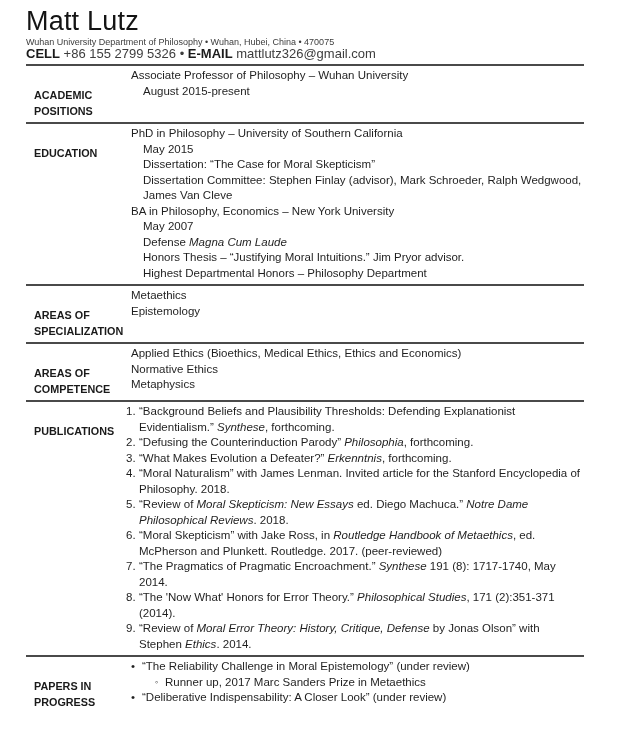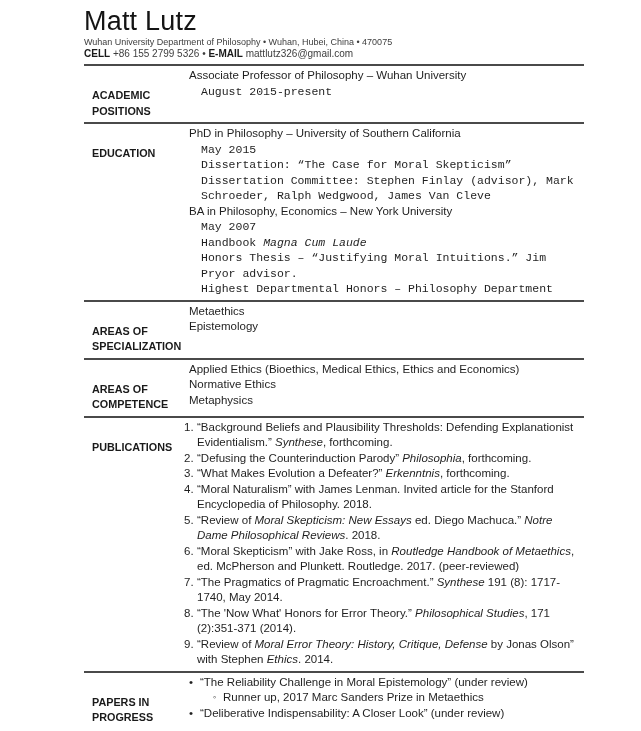--- a/index.html
+++ b/index.html
@@ -6,38 +6,38 @@
   body {
     width: 641px; height: 731px;
     background: #ffffff;
     font-family: "Liberation Sans", sans-serif;
     color: #212121;
     overflow: hidden;
   }
   .page {
     box-sizing: border-box;
     width: 641px; height: 731px;
-    padding: 6px 57px 4px 84px;
+    padding: 6px 57px 4px 26px;
   }
   
   .name {
     font-size: 27px;
     font-weight: 400;
     line-height: 30px;
     margin: 0;
     color: #141414;
     letter-spacing: 0.2px;
   }
   .affil {
     font-size: 9px;
     line-height: 12px;
     color: #3d3d3d;
   }
   .contact {
-    font-size: 10px;
+    font-size: 13px;
     line-height: 12px;
     color: #3d3d3d;
     margin-bottom: 4px;
   }
   .contact b { color: #1a1a1a; }
   
   .section-row {
     display: flex;
     border-top: 2px solid #4a4a4a;
     padding: 2px 0 3px 0;
@@ -51,21 +51,21 @@
     line-height: 15.5px;
     color: #1a1a1a;
     margin-top: 20px;
   }
   .content-col {
     flex: 1 1 auto;
     font-size: 11.5px;
     line-height: 15.5px;
     color: #1f1f1f;
   }
-  .line.indent-1 { padding-left: 12px; font-family: Liberation Mono, monospace; }
+  .line.indent-1 { padding-left: 12px; }
   .content-col i { font-style: italic; }
   
   .pub { display: flex; margin-left: -5px; }
   .pub .num { flex: 0 0 13px; }
   .pub .txt { flex: 1 1 auto; }
   
   .bullet-item { display: flex; }
   .bullet-item .bullet-glyph { flex: 0 0 11px; }
   .bullet-item.level-1 { margin-left: 24px; }
   .bullet-item.level-1 .bullet-glyph { flex-basis: 10px; font-size: 9px; }
@@ -100,21 +100,21 @@
         <div class="label-col">
           <div class="label-line">EDUCATION</div>
         </div>
         <div class="content-col">
           <div class="line indent-0"><span>PhD in Philosophy – University of Southern California</span></div>
           <div class="line indent-1"><span>May 2015</span></div>
           <div class="line indent-1"><span>Dissertation: “The Case for Moral Skepticism”</span></div>
           <div class="line indent-1"><span>Dissertation Committee: Stephen Finlay (advisor), Mark Schroeder, Ralph Wedgwood, James Van Cleve</span></div>
           <div class="line indent-0"><span>BA in Philosophy, Economics – New York University</span></div>
           <div class="line indent-1"><span>May 2007</span></div>
-          <div class="line indent-1"><span>Handbook </span><i>Magna Cum Laude</i></div>
+          <div class="line indent-1"><span>Defense </span><i>Magna Cum Laude</i></div>
           <div class="line indent-1"><span>Honors Thesis – “Justifying Moral Intuitions.” Jim Pryor advisor.</span></div>
           <div class="line indent-1"><span>Highest Departmental Honors – Philosophy Department</span></div>
         </div>
       </div>
       <div class="section-row">
         <div class="label-col">
           <div class="label-line">AREAS OF</div>
           <div class="label-line">SPECIALIZATION</div>
         </div>
         <div class="content-col">

